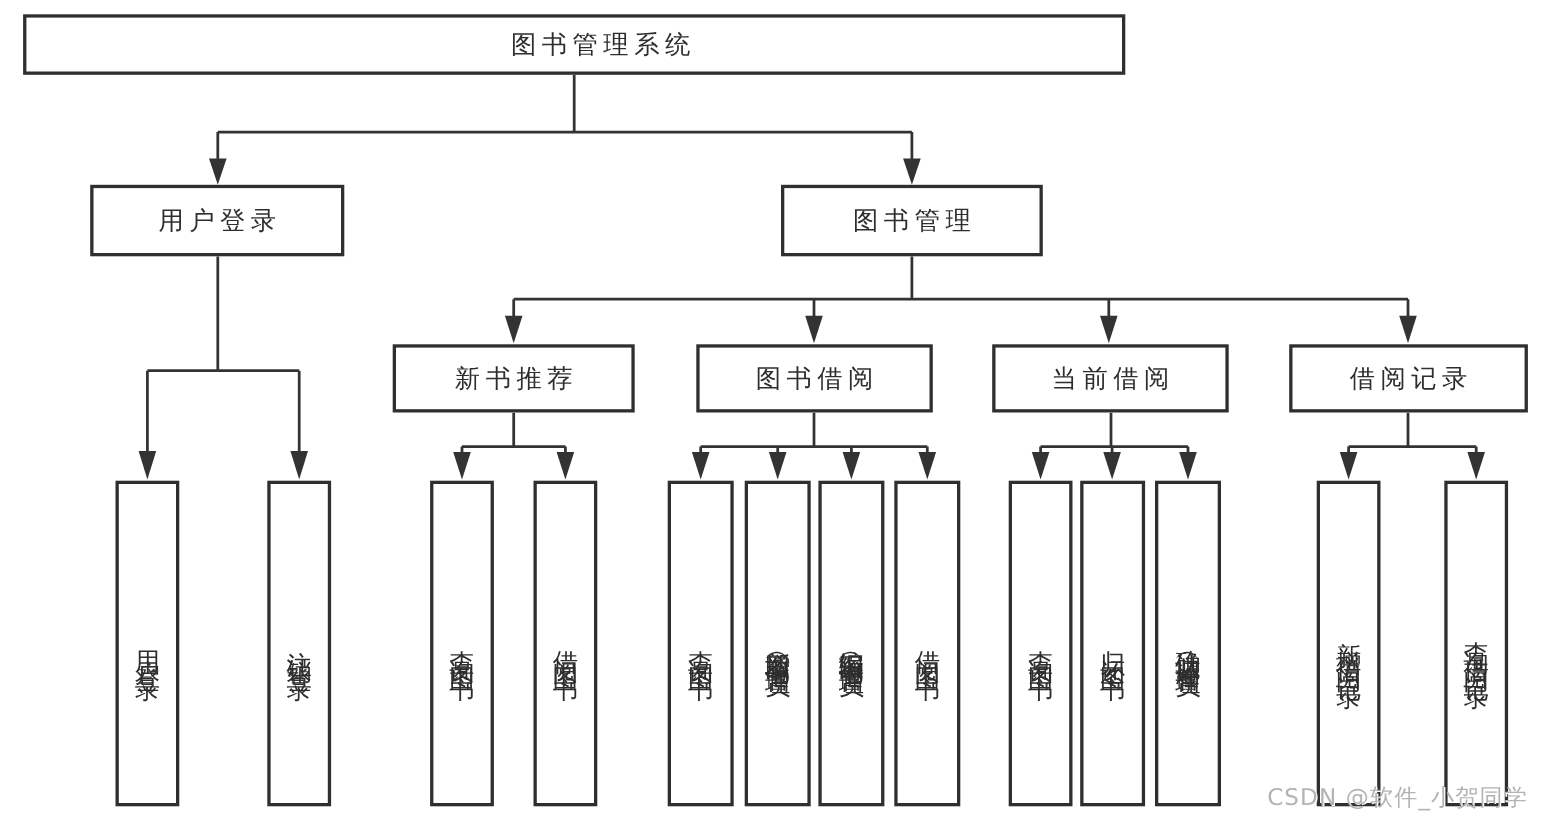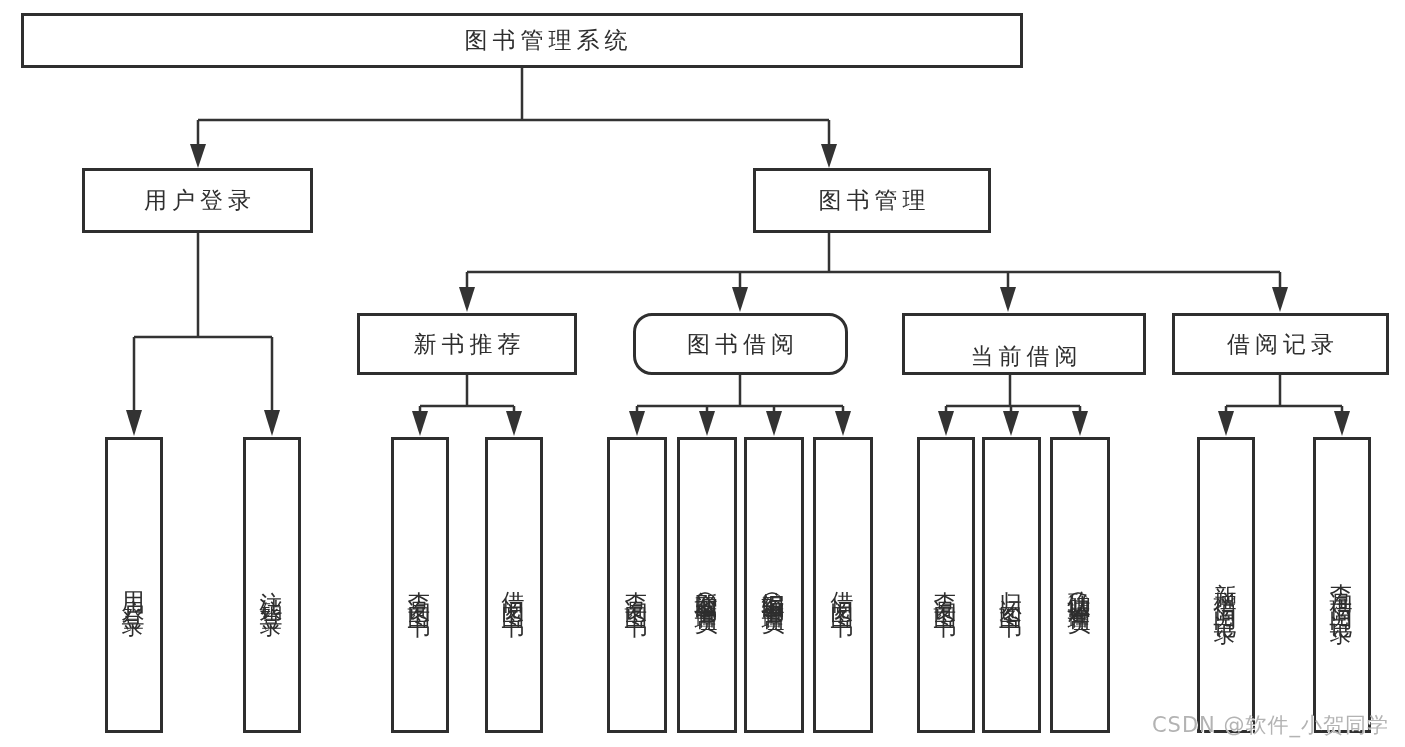--- a/index.html
+++ b/index.html
@@ -94,31 +94,31 @@
     </g>
   </svg>
 
   <div class="box h-box" style="left:21px;top:13px;width:1002px;height:55px;padding-left:48px;">
     <span>图书管理系统</span>
   </div>
 
   <div class="box h-box" style="left:82px;top:168px;width:231px;height:65px;">
     <span>用户登录</span>
   </div>
-  <div class="box h-box" style="left:710px;top:168px;width:238px;height:65px;margin-left:43px;">
+  <div class="box h-box" style="left:710px;top:168px;width:238px;height:65px;">
     <span>图书管理</span>
   </div>
 
   <div class="box h-box" style="left:357px;top:313px;width:220px;height:62px;">
     <span>新书推荐</span>
   </div>
-  <div class="box h-box" style="left:633px;top:313px;width:215px;height:62px;border-radius:19px;">
+  <div class="box h-box" style="left:633px;top:313px;width:215px;height:62px;">
     <span>图书借阅</span>
   </div>
-  <div class="box h-box" style="left:902px;top:313px;width:244px;height:62px;align-items:flex-end;">
+  <div class="box h-box" style="left:902px;top:313px;width:215px;height:62px;">
     <span>当前借阅</span>
   </div>
   <div class="box h-box" style="left:1172px;top:313px;width:217px;height:62px;">
     <span>借阅记录</span>
   </div>
 
   <div class="box v-box" style="left:105px;top:437px;width:58px;height:296px;">
     <span>用户登录</span>
   </div>
   <div class="box v-box" style="left:243px;top:437px;width:58px;height:296px;">

